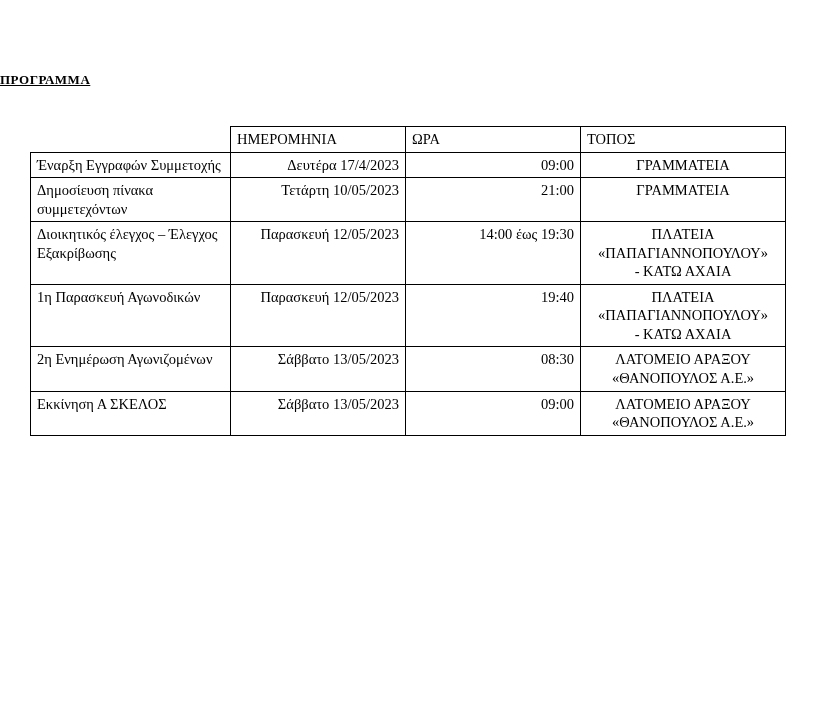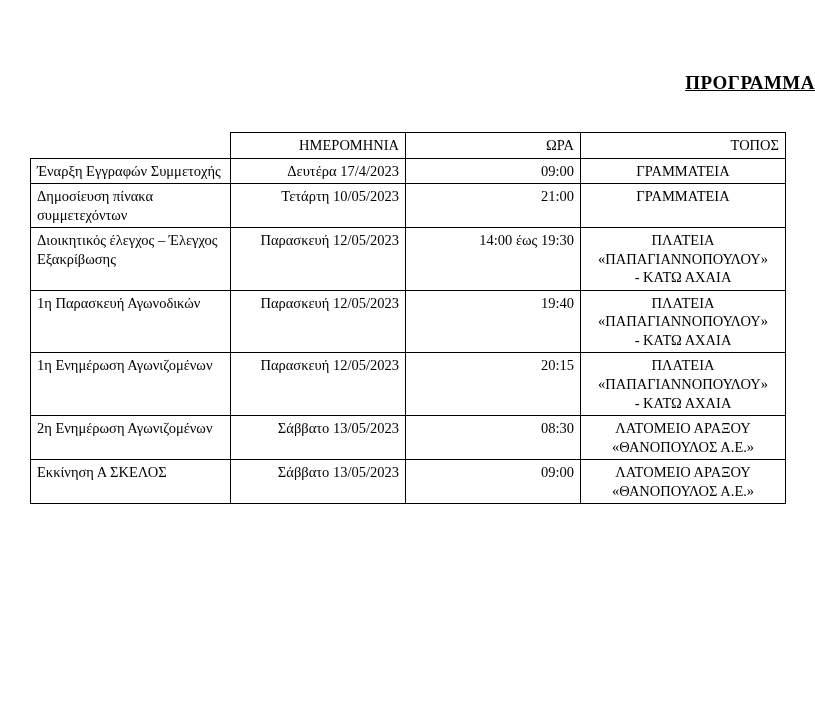--- a/index.html
+++ b/index.html
@@ -14,22 +14,22 @@
     color: #000000;
     overflow: hidden;
   }
   .page {
     position: relative;
     width: 815px;
     height: 718px;
     box-sizing: border-box;
   }
   .doc-title {
-    text-align: right;
-    font-size: 19px;
+    text-align: left;
+    font-size: 13px;
     font-weight: bold;
     text-decoration: underline;
     letter-spacing: 0.5px;
     margin-top: 72px;
     margin-bottom: 0;
   }
   .table-wrap {
     margin: 38px 30px 0 30px;
     width: 755px;
   }
@@ -50,21 +50,21 @@
   col.c1 { width: 175px; }
   col.c2 { width: 175px; }
   col.c3 { width: 205px; }
 
   thead td.corner {
     border-top: none;
     border-left: none;
     border-bottom: none;
   }
   thead td.hdr {
-    text-align: right;
+    text-align: left;
     border-bottom: 1px solid #000;
   }
   thead td.hdr.first-hdr { border-left: 1px solid #000; }
 
   td.label-cell {
     text-align: left;
   }
   td.center-cell {
     text-align: right;
   }
@@ -127,30 +127,20 @@
             <td class="label-cell">1η Παρασκευή Αγωνοδικών</td>
             <td class="center-cell">Παρασκευή 12/05/2023</td>
             <td class="center-cell">19:40</td>
             <td class="place-cell">
               <span class="place-line">ΠΛΑΤΕΙΑ</span>
               <span class="place-line">«ΠΑΠΑΓΙΑΝΝΟΠΟΥΛΟΥ»</span>
               <span class="place-line">- ΚΑΤΩ ΑΧΑΙΑ</span>
             </td>
           </tr>
           <tr>
-            <td class="label-cell">1η Ενημέρωση Αγωνιζομένων</td>
-            <td class="center-cell">Παρασκευή 12/05/2023</td>
-            <td class="center-cell">20:15</td>
-            <td class="place-cell">
-              <span class="place-line">ΠΛΑΤΕΙΑ</span>
-              <span class="place-line">«ΠΑΠΑΓΙΑΝΝΟΠΟΥΛΟΥ»</span>
-              <span class="place-line">- ΚΑΤΩ ΑΧΑΙΑ</span>
-            </td>
-          </tr>
-          <tr>
             <td class="label-cell">2η Ενημέρωση Αγωνιζομένων</td>
             <td class="center-cell">Σάββατο 13/05/2023</td>
             <td class="center-cell">08:30</td>
             <td class="place-cell">
               <span class="place-line">ΛΑΤΟΜΕΙΟ ΑΡΑΞΟΥ</span>
               <span class="place-line">«ΘΑΝΟΠΟΥΛΟΣ Α.Ε.»</span>
             </td>
           </tr>
           <tr>
             <td class="label-cell">Εκκίνηση Α ΣΚΕΛΟΣ</td>

